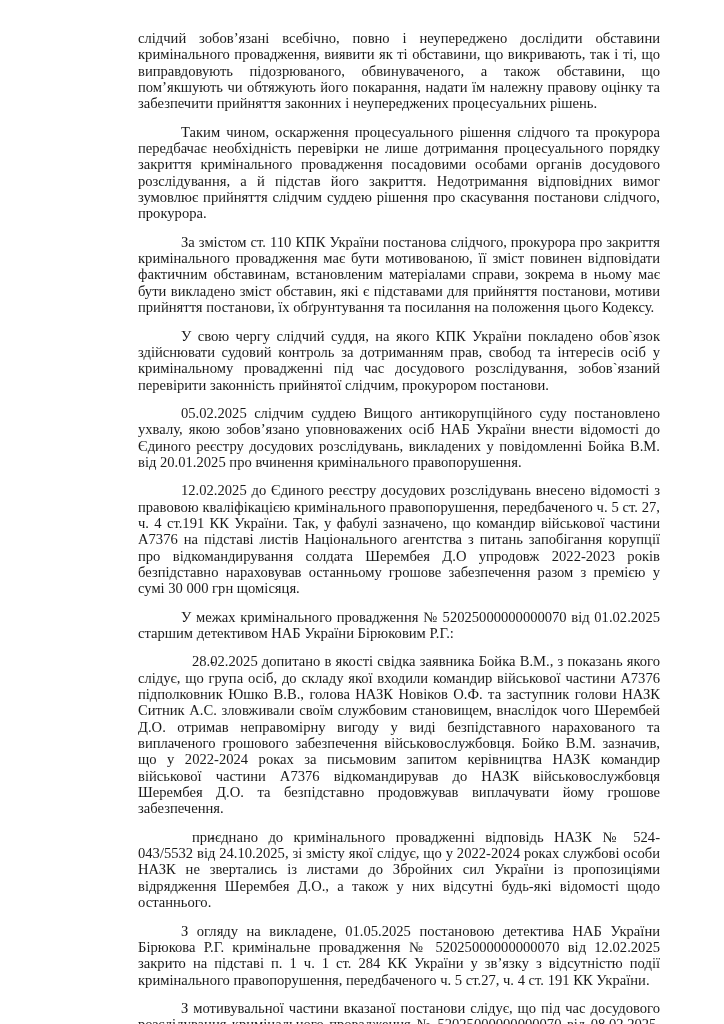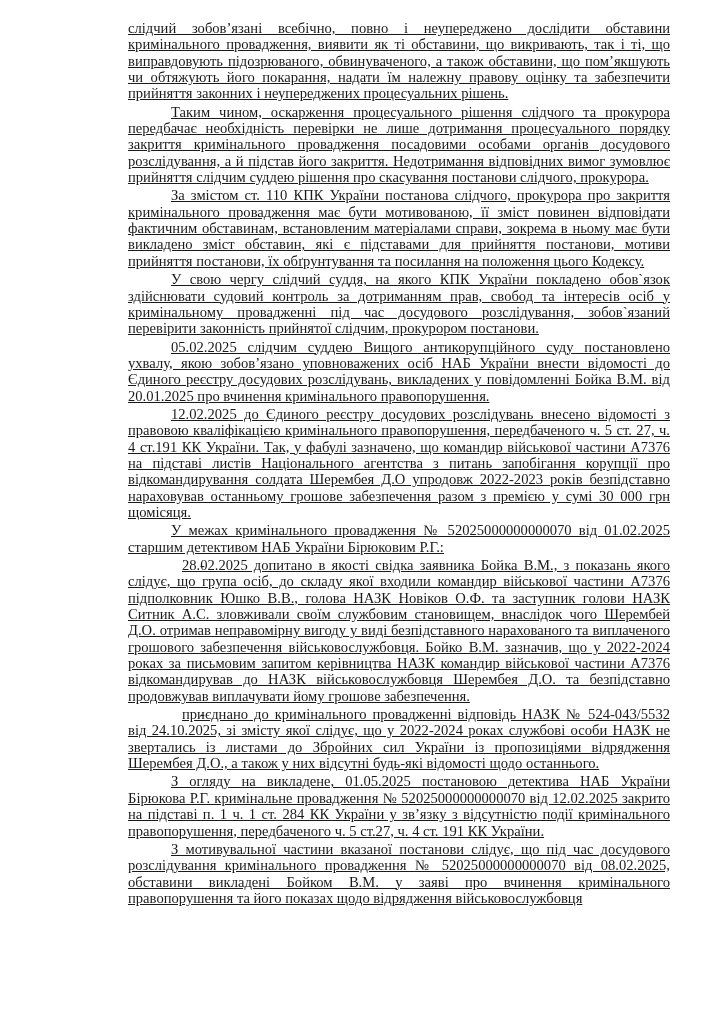--- a/index.html
+++ b/index.html
@@ -8,24 +8,23 @@
       position: absolute;
       left: 126px;
       top: 18px;
       width: 546px;
       font-family: "Liberation Serif", serif;
       font-size: 14.6px;
       line-height: 16.35px;
       color: #1a1a1a;
     }
     .p {
-      margin: 2px;
+      margin: 12px;
       text-align: justify;
       text-indent: 43px;
-      text-decoration: underline;
     }
     .p.noindent { text-indent: 0; }
     .p.dash { text-indent: 36px; }
     .dash-mark { display: inline-block; width: 18px; }
     .heading {
       margin: 16.35px 0 0 0;
       text-indent: 43px;
       font-weight: bold;
     }
   </style>

